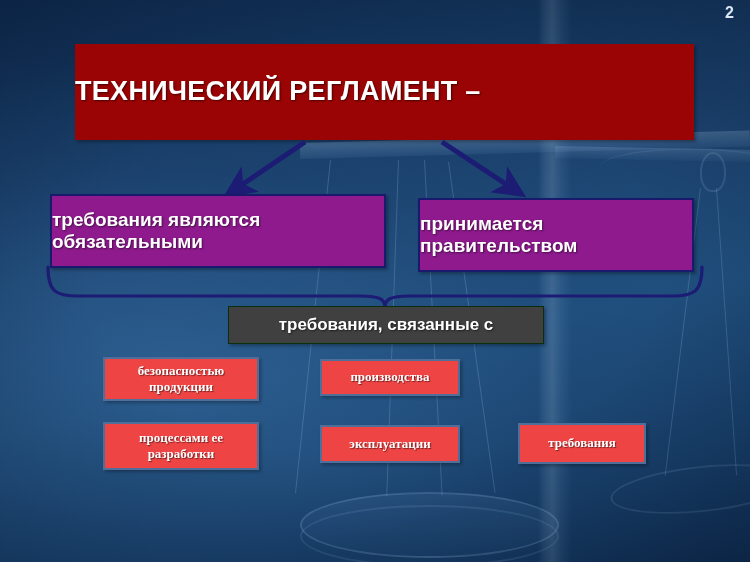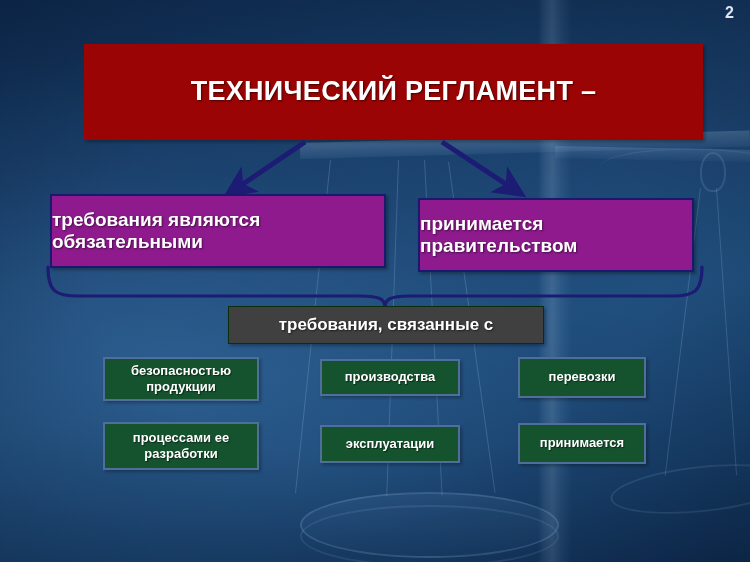--- a/index.html
+++ b/index.html
@@ -116,26 +116,26 @@
     position: absolute;
     right: 16px; top: 4px;
     color: #dbe6f2;
     font-size: 16px;
     font-weight: bold;
   }
 
   
   .title-box {
     position: absolute;
-    left: 84px; top: 44px;
+    left: 75px; top: 44px;
     width: 619px; height: 96px;
     background: #9b0404;
     display: flex;
     flex-direction: column;
-    align-items: center;
+    align-items: flex-start;
     justify-content: center;
     box-shadow: 2px 2px 3px rgba(0,0,0,0.30);
   }
   .title-main {
     color: #ffffff;
     font-size: 27px;
     font-weight: bold;
     letter-spacing: 0.3px;
     text-shadow: 1px 1px 2px rgba(0,0,0,0.55);
     line-height: 1.15;
@@ -193,27 +193,28 @@
   .green-box span {
     color: #ffffff;
     font-size: 17px;
     font-weight: bold;
     text-shadow: 1px 1px 2px rgba(0,0,0,0.55);
   }
 
   
   .navy-box {
     position: absolute;
-    background: #14532d;
+    background: #ef4444;
     border: 2px solid #4f6f9a;
     display: flex;
     align-items: center;
     justify-content: center;
     text-align: center;
     box-shadow: 2px 2px 3px rgba(0,0,0,0.28);
+    font-family: Liberation Serif, serif;
   }
   .navy-box span {
     color: #ffffff;
     font-size: 13px;
     font-weight: bold;
     line-height: 1.25;
     text-shadow: 1px 1px 1px rgba(0,0,0,0.5);
     padding: 0 6px;
   }
   #nb-0 { left: 103px; top: 357px; width: 152px; height: 40px; }
@@ -280,26 +281,23 @@
   <div class="green-box">
     <span>требования, связанные с</span>
   </div>
 
   <div class="navy-box" id="nb-0">
     <span>безопасностью продукции</span>
   </div>
   <div class="navy-box" id="nb-1">
     <span>производства</span>
   </div>
-  <div class="navy-box" id="nb-2">
-    <span>перевозки</span>
-  </div>
   <div class="navy-box" id="nb-4">
     <span>эксплуатации</span>
   </div>
   <div class="navy-box" id="nb-3">
     <span>процессами ее разработки</span>
   </div>
   <div class="navy-box" id="nb-5">
-    <span>принимается</span>
+    <span>требования</span>
   </div>
 
 </div>
 
 </body></html>

